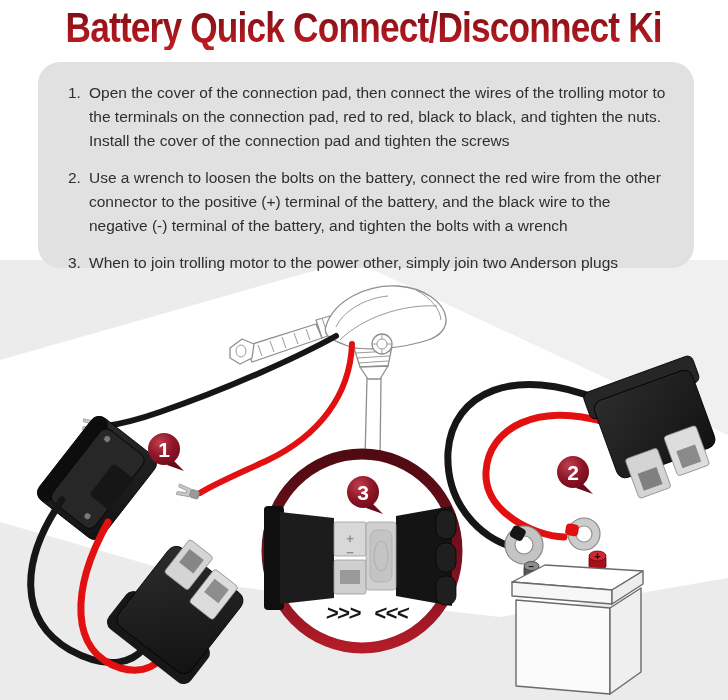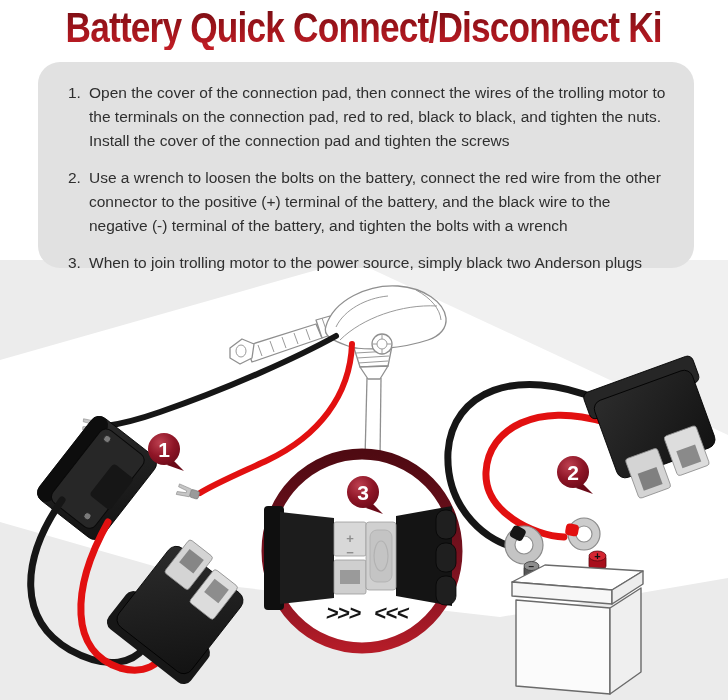--- a/index.html
+++ b/index.html
@@ -53,21 +53,21 @@
     <div class="inst-item">
       <span class="num">1.</span>
       <span class="txt">Open the cover of the connection pad, then connect the wires of the trolling motor to the terminals on the connection pad, red to red, black to black, and tighten the nuts. Install the cover of the connection pad and tighten the screws</span>
     </div>
     <div class="inst-item">
       <span class="num">2.</span>
       <span class="txt">Use a wrench to loosen the bolts on the battery, connect the red wire from the other connector to the positive (+) terminal of the battery, and the black wire to the negative (-) terminal of the battery, and tighten the bolts with a wrench</span>
     </div>
     <div class="inst-item">
       <span class="num">3.</span>
-      <span class="txt">When to join trolling motor to the power source, simply black two Anderson plugs</span>
+      <span class="txt">When to join trolling motor to the power other, simply join two Anderson plugs</span>
     </div>
   </section>
 
   <div class="diagram">
     <svg width="728" height="440" viewBox="0 0 728 440" xmlns="http://www.w3.org/2000/svg">
       <defs>
         <radialGradient id="badgeGrad" cx="38%" cy="30%" r="80%">
           <stop offset="0%" stop-color="#bd4050"></stop>
           <stop offset="55%" stop-color="#8e1526"></stop>
           <stop offset="100%" stop-color="#6b0a18"></stop>

